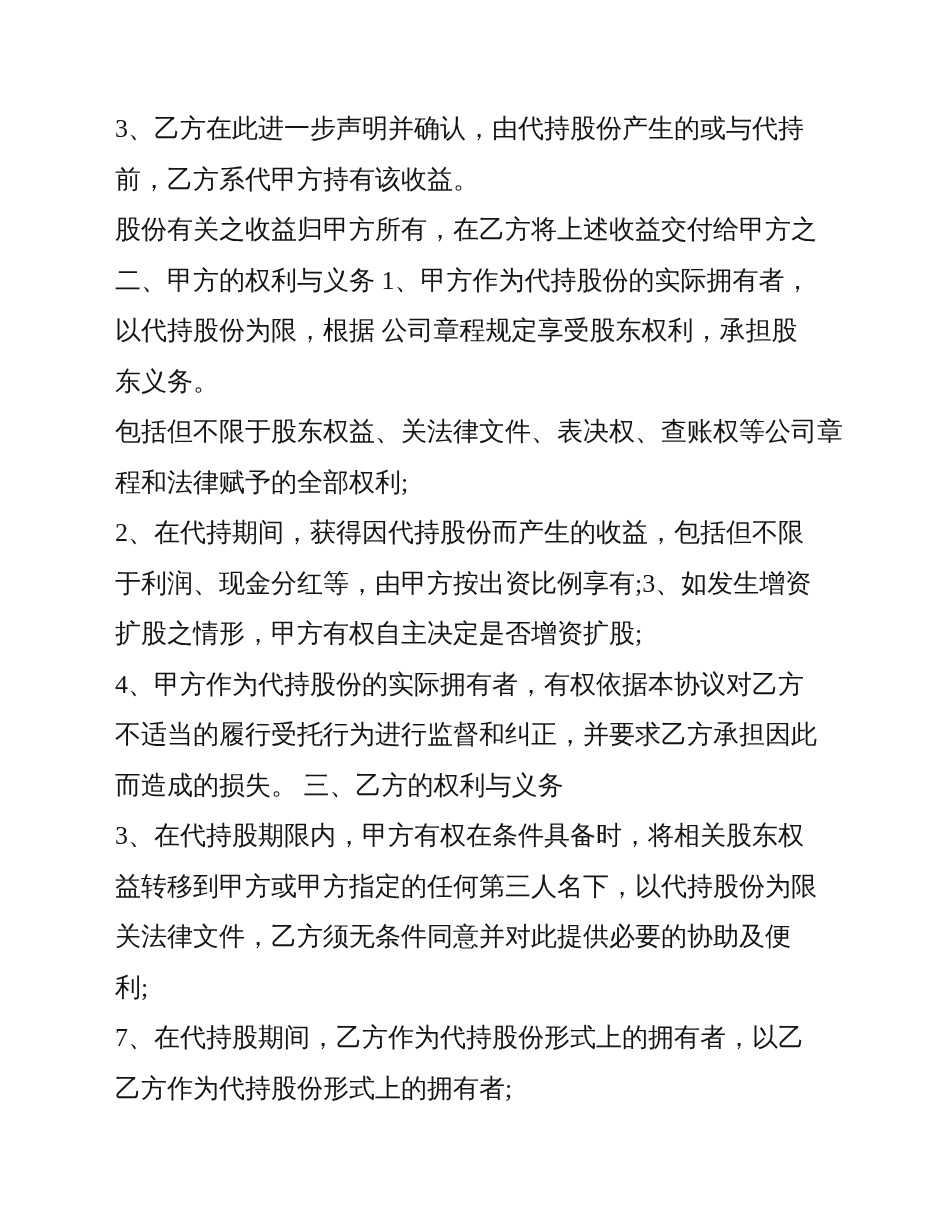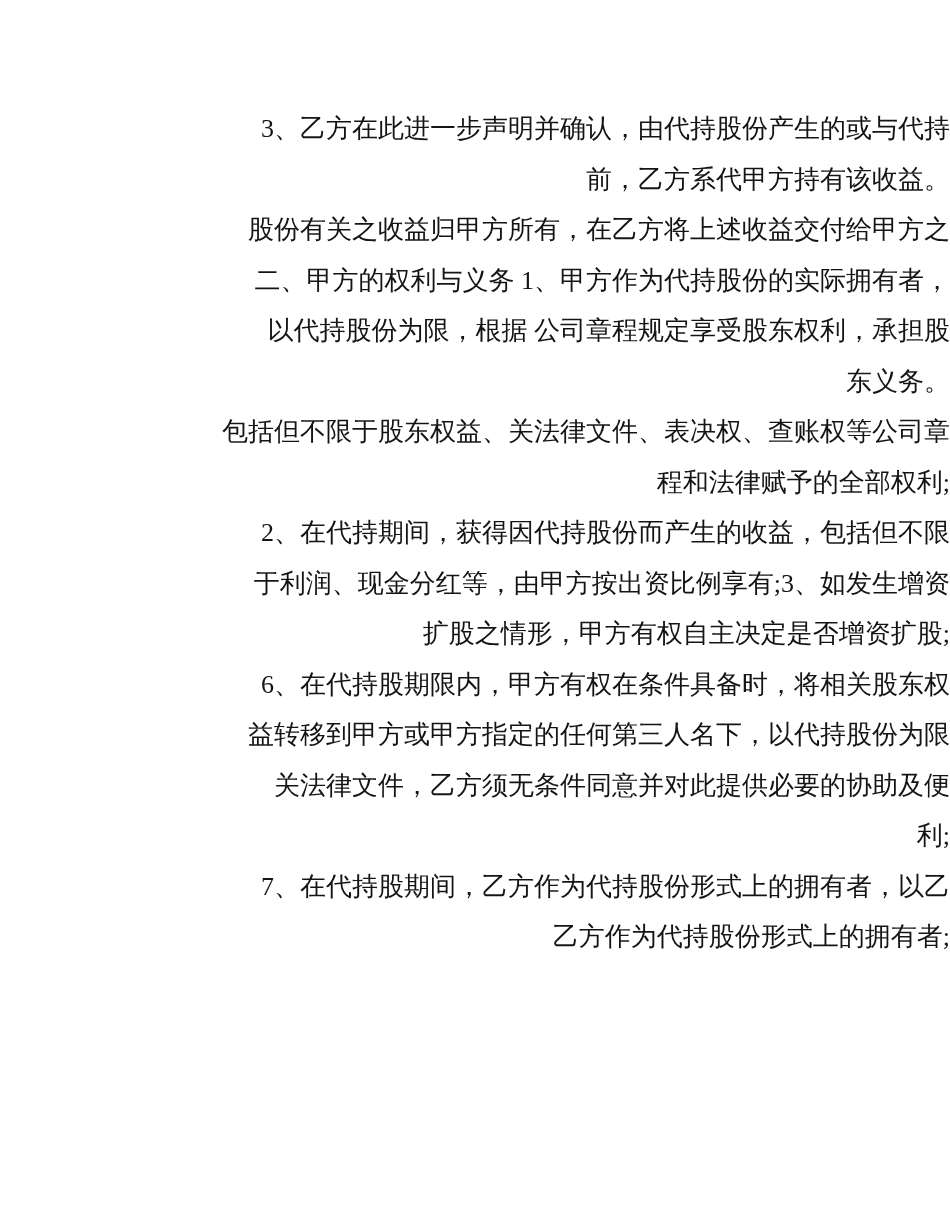--- a/index.html
+++ b/index.html
@@ -11,22 +11,21 @@
     width: 950px;
     height: 1229px;
     background: var(--bg);
     overflow: hidden;
   }
   .page {
     position: relative;
     width: 950px;
     height: 1229px;
     background: var(--bg);
-    padding: 104px 0 0 56px;
-    text-align: right;
+    padding: 104px 0 0 115px;
   }
   .para {
     display: block;
   }
   .line {
     font-family: "Liberation Serif", "DejaVu Serif", serif;
     font-size: 26px;
     line-height: 50.5px;
     color: var(--fg);
     white-space: pre;
@@ -55,23 +54,28 @@
     <div class="line">包括但不限于股东权益、关法律文件、表决权、查账权等公司章</div>
     <div class="line">程和法律赋予的全部权利;</div>
   </section>
 
   <section class="para">
     <div class="line">2、在代持期间，获得因代持股份而产生的收益，包括但不限</div>
     <div class="line">于利润、现金分红等，由甲方按出资比例享有;3、如发生增资</div>
     <div class="line">扩股之情形，甲方有权自主决定是否增资扩股;</div>
   </section>
 
+  <section class="para">
+    <div class="line">4、甲方作为代持股份的实际拥有者，有权依据本协议对乙方</div>
+    <div class="line">不适当的履行受托行为进行监督和纠正，并要求乙方承担因此</div>
+    <div class="line">而造成的损失。 三、乙方的权利与义务</div>
+  </section>
 
   <section class="para">
-    <div class="line">6、在代持股期限内，甲方有权在条件具备时，将相关股东权</div>
+    <div class="line">3、在代持股期限内，甲方有权在条件具备时，将相关股东权</div>
     <div class="line">益转移到甲方或甲方指定的任何第三人名下，以代持股份为限</div>
     <div class="line">关法律文件，乙方须无条件同意并对此提供必要的协助及便</div>
     <div class="line">利;</div>
   </section>
 
   <section class="para">
     <div class="line">7、在代持股期间，乙方作为代持股份形式上的拥有者，以乙</div>
     <div class="line">乙方作为代持股份形式上的拥有者;</div>
   </section>
 

